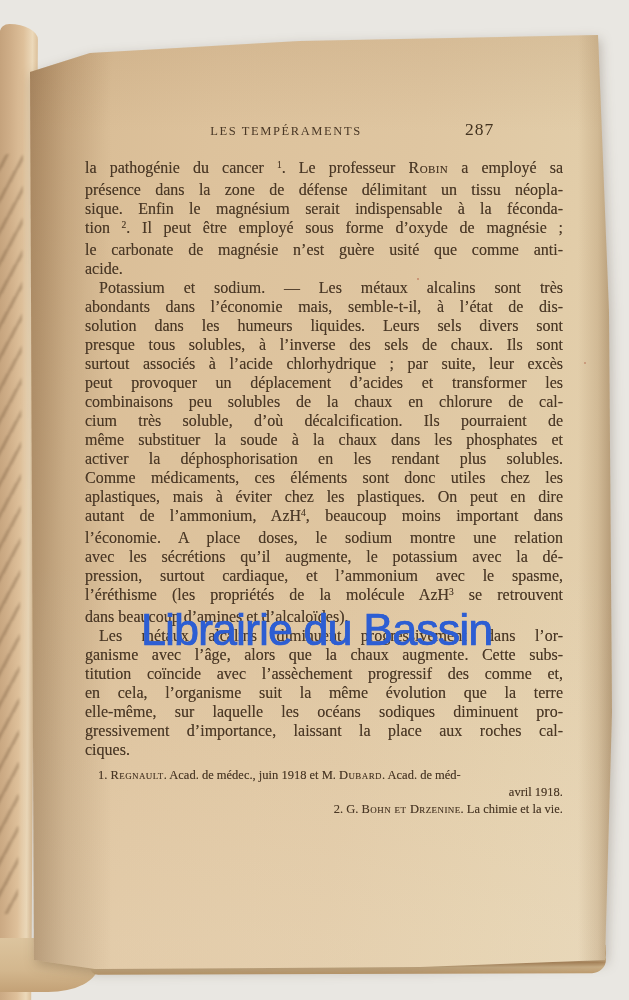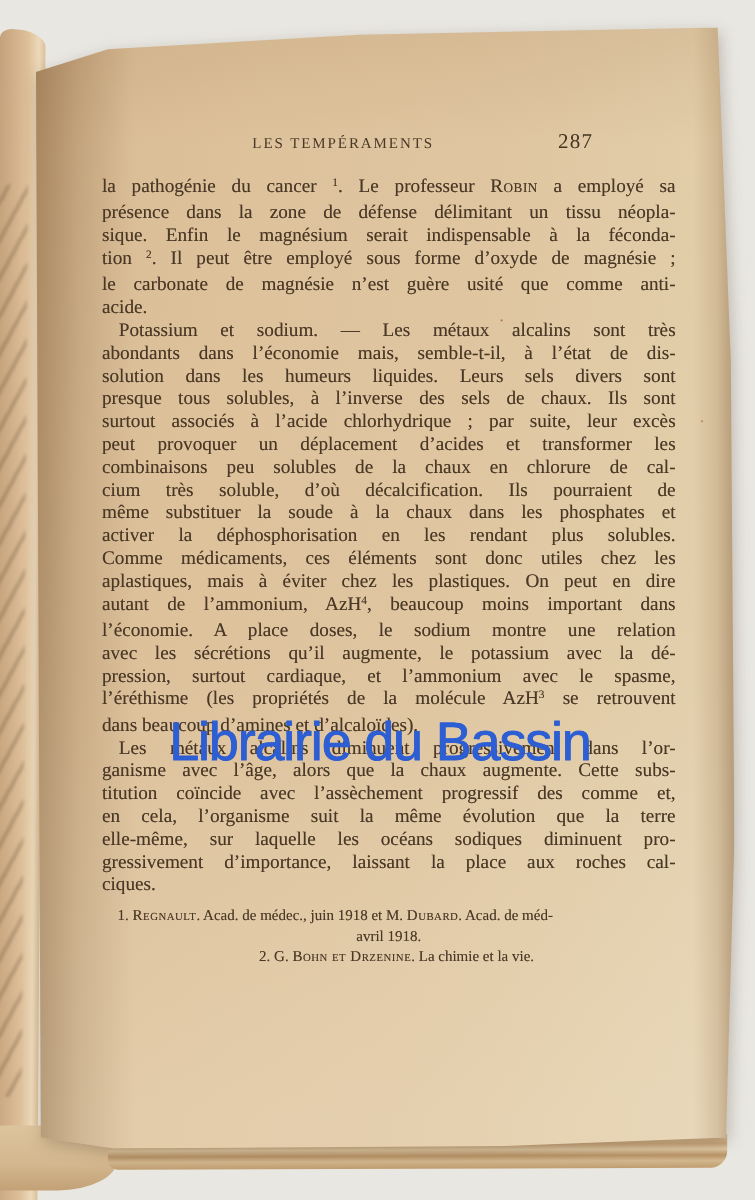--- a/index.html
+++ b/index.html
@@ -37,21 +37,21 @@
   
   .page-stack{
     position:absolute;left:90px;top:946px;width:516px;height:28px;
     transform:rotate(-.2deg);
     background:linear-gradient(180deg,
       #d7c09a 0%, #caa87d 28%, #ddc7a1 44%, #b99468 62%, #d2b78e 78%, #bf9d70 100%);
     border-radius:0 0 14px 8px;
   }
 
   
-  .page-wrap{position:absolute;left:0;top:0;width:629px;height:944px;
+  .page-wrap{position:absolute;left:0;top:12px;width:629px;height:944px;
     filter:drop-shadow(2px 4px 6px rgba(60,40,20,.25));}
   .page{
     position:absolute;left:0;top:0;width:629px;height:1000px;
     clip-path:polygon(30px 60px, 90px 41px, 300px 29px, 598px 23px,
                       609px 300px, 612px 700px, 605px 948px,
                       420px 955px, 95px 957px, 34px 948px);
     background:
       linear-gradient(180deg, rgba(150,110,70,.16) 0%, rgba(150,110,70,0) 12%,
                       rgba(255,252,244,0) 55%, rgba(250,242,224,.20) 93%),
       linear-gradient(97deg, #bd9a76 0%, #cfae85 7%, #dabe97 16%, #ddc29c 30%,
@@ -91,21 +91,21 @@
   }
   .footnotes{
     position:absolute;left:85px;top:755px;width:478px;
     font-size:12.5px;line-height:17px;
     text-shadow:0 0 .3px rgba(74,56,38,.5);
   }
   .text-line{text-align:justify;text-align-last:justify;}
   .text-line.para-last{text-align-last:left;}
   .body-text .text-line.first{text-indent:14px;}
   .footnotes .text-line{text-align-last:auto;text-align:justify;}
-  .footnotes .text-line.para-last{text-align:center;}
+  .footnotes .text-line.para-last{text-align:right;}
   .footnotes .text-line.first{text-indent:13px;}
   .i{}
   .sc{font-variant:small-caps;letter-spacing:.4px;}
   .sup{font-size:9.5px;position:relative;top:-5px;}
 
   
   .watermark{
     position:absolute;left:141px;top:592px;width:460px;
     font-family:"Liberation Sans","DejaVu Sans",sans-serif;
     font-size:45px;font-weight:400;letter-spacing:-1px;white-space:nowrap;

